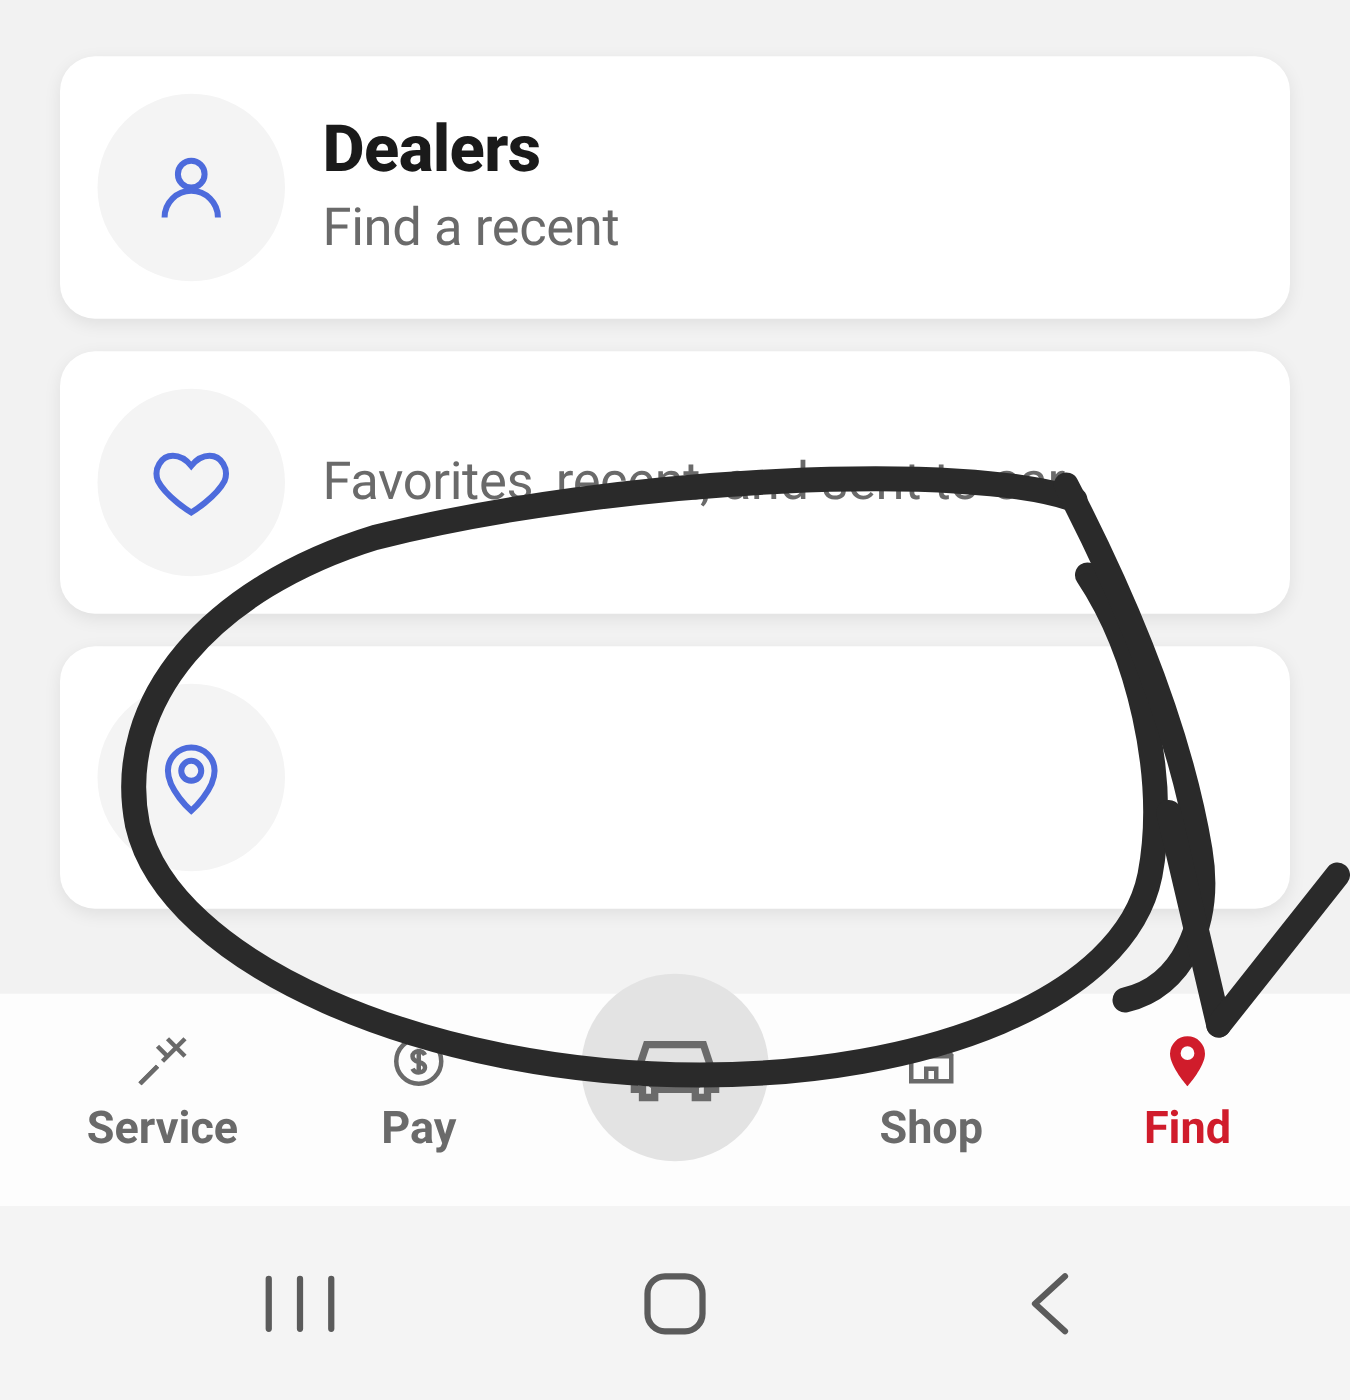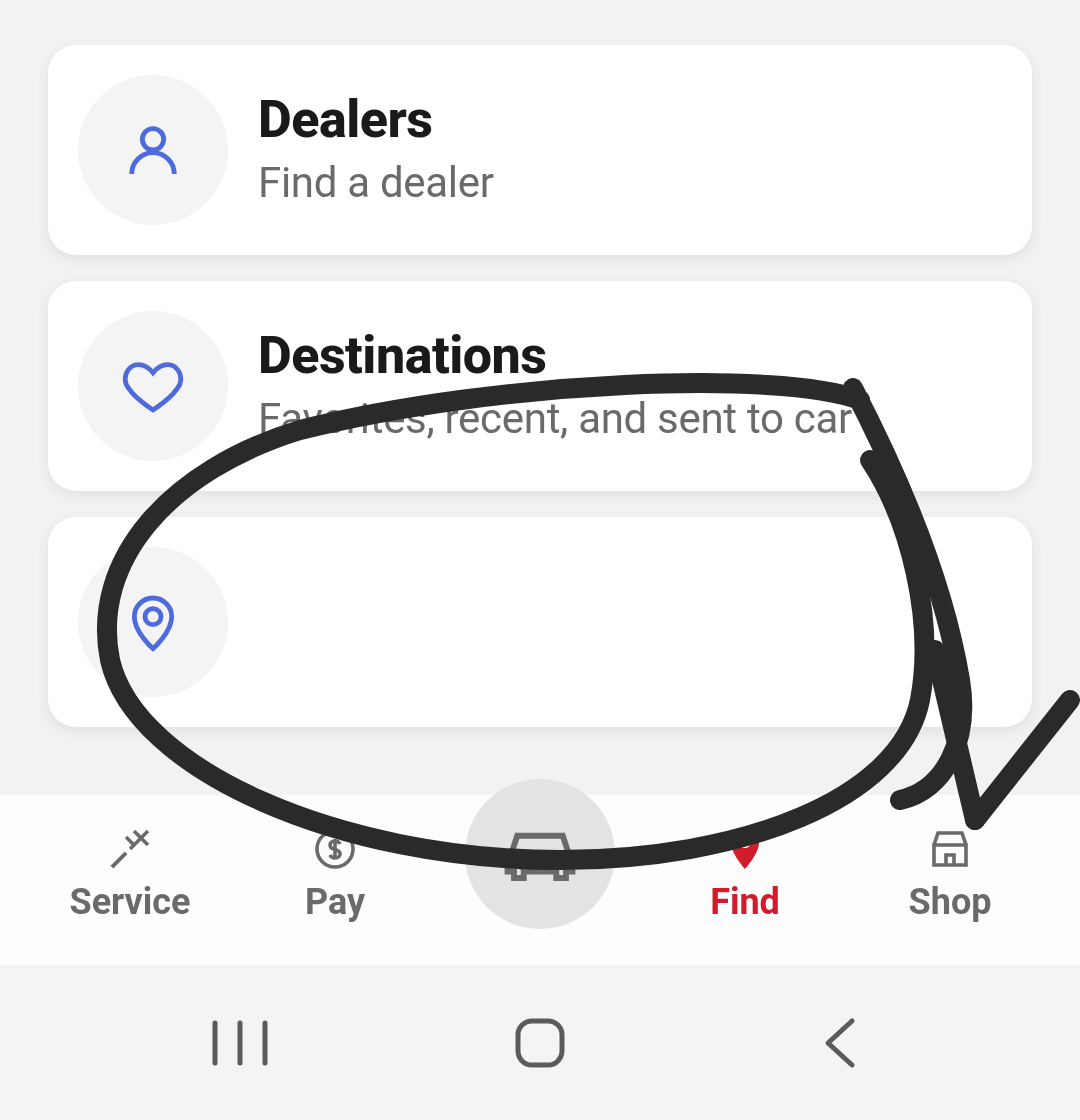--- a/index.html
+++ b/index.html
@@ -117,32 +117,31 @@
 
   <div class="card">
     <div class="icon-wrap">
       <svg viewBox="0 0 24 24" fill="none" stroke="#4d6bdc" stroke-width="1.8">
         <circle cx="12" cy="8" r="4"></circle>
         <path d="M4 21c0-4.4 3.6-8 8-8s8 3.6 8 8"></path>
       </svg>
     </div>
     <div class="card-text">
       <div class="card-title">Dealers</div>
-      <div class="card-sub">Find a dealer</div>
+      <div class="card-sub">Find a recent</div>
     </div>
   </div>
 
   <div class="card">
     <div class="icon-wrap">
       <svg viewBox="0 0 24 24" fill="none" stroke="#4d6bdc" stroke-width="1.8">
         <path d="M12 21s-7.5-4.6-10-9.5C.6 7.9 3 4 6.5 4 8.6 4 10.5 5.2 12 7c1.5-1.8 3.4-3 5.5-3C21 4 23.4 7.9 22 11.5 19.5 16.4 12 21 12 21z"></path>
       </svg>
     </div>
     <div class="card-text">
-      <div class="card-title">Destinations</div>
       <div class="card-sub">Favorites, recent, and sent to car</div>
     </div>
   </div>
 
   <div class="card">
     <div class="icon-wrap">
       <svg viewBox="0 0 24 24" fill="none" stroke="#4d6bdc" stroke-width="1.8">
         <path d="M12 22s7-6.2 7-12a7 7 0 10-14 0c0 5.8 7 12 7 12z"></path>
         <circle cx="12" cy="10" r="3"></circle>
       </svg>
@@ -173,38 +172,38 @@
       <svg viewBox="0 0 24 24" fill="none" stroke="#6a6a6a" stroke-width="1.8">
         <circle cx="12" cy="12" r="9"></circle>
         <path d="M12 7v10M9.5 15c.5 1 1.5 1.5 2.5 1.5 1.7 0 2.5-1 2.5-2s-1-1.8-2.5-2.2C10.5 11.9 9.5 11 9.5 10s.8-2 2.5-2c1 0 2 .5 2.5 1.5"></path>
       </svg>
     </div>
     <div class="tab-label">Pay</div>
   </div>
 
   <div style="width:180px"></div>
 
-  <div class="tab active">
-    <div class="tab-ico">
-      <svg viewBox="0 0 24 24" fill="#d01c2b">
-        <path d="M12 2a7 7 0 00-7 7c0 5.2 7 13 7 13s7-7.8 7-13a7 7 0 00-7-7zm0 9.5A2.5 2.5 0 1112 6a2.5 2.5 0 010 5.5z"></path>
-      </svg>
-    </div>
-    <div class="tab-label">Find</div>
-  </div>
-
   <div class="tab">
     <div class="tab-ico">
       <svg viewBox="0 0 24 24" fill="none" stroke="#6a6a6a" stroke-width="1.8">
         <path d="M4 10l2-6h12l2 6"></path>
           <path d="M4 10h16v10H4z"></path>
           <path d="M10 20v-5h4v5"></path>
       </svg>
     </div>
     <div class="tab-label">Shop</div>
+  </div>
+
+  <div class="tab active">
+    <div class="tab-ico">
+      <svg viewBox="0 0 24 24" fill="#d01c2b">
+        <path d="M12 2a7 7 0 00-7 7c0 5.2 7 13 7 13s7-7.8 7-13a7 7 0 00-7-7zm0 9.5A2.5 2.5 0 1112 6a2.5 2.5 0 010 5.5z"></path>
+      </svg>
+    </div>
+    <div class="tab-label">Find</div>
   </div>
 
   <div class="center-btn">
     <span>
       <svg viewBox="0 0 24 24" fill="none" stroke="#6a6a6a" stroke-width="1.8">
         <path d="M3 13l2-6h14l2 6"></path>
         <path d="M2 13h20v5h-2v2h-3v-2H7v2H4v-2H2z"></path>
         <circle cx="7" cy="16" r="1" fill="#6a6a6a"></circle>
         <circle cx="17" cy="16" r="1" fill="#6a6a6a"></circle>
       </svg>

